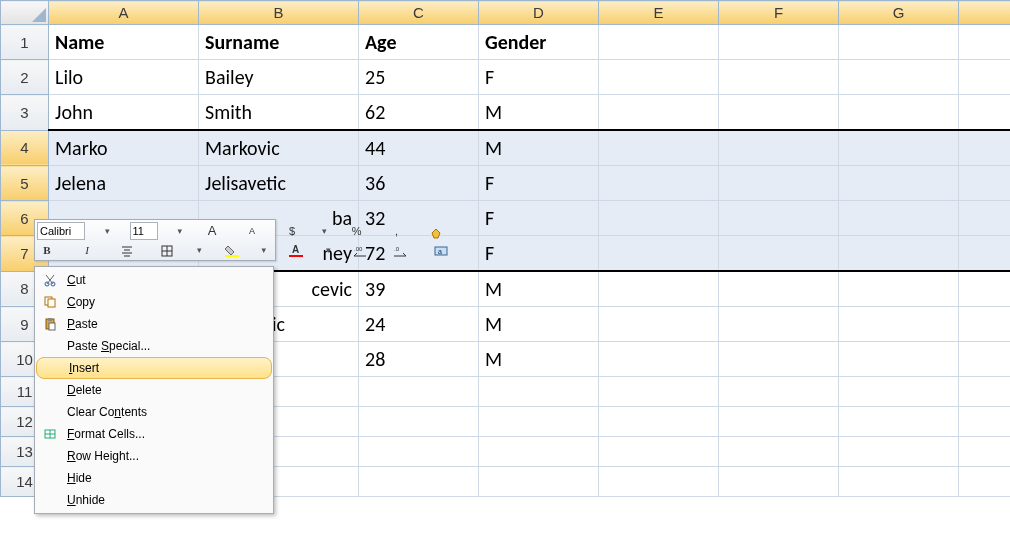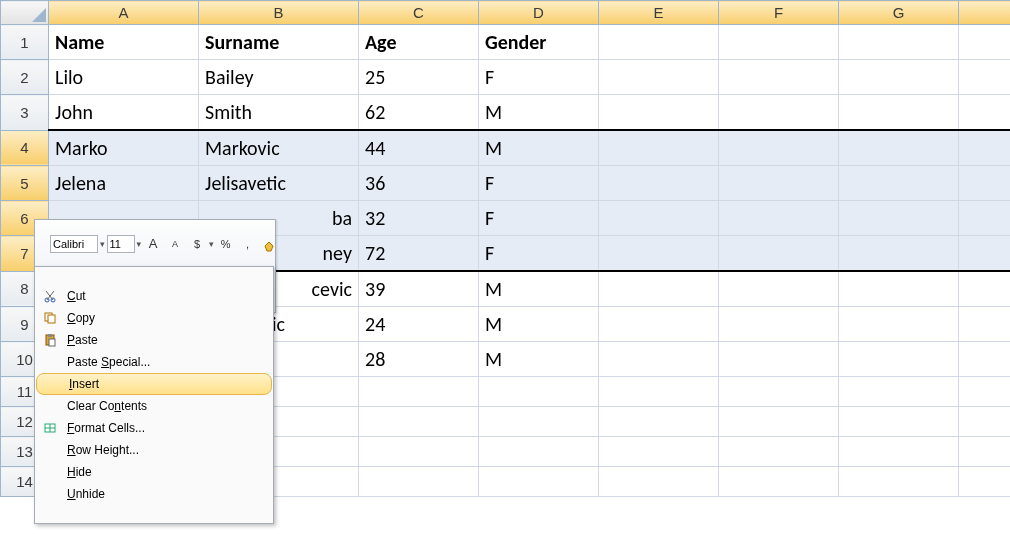--- a/index.html
+++ b/index.html
@@ -16,30 +16,30 @@
   .sel{background:#e5ecf6;}
   .r-top .cell{border-top:2px solid #000;}
   .r-bot .cell{border-bottom:2px solid #000;}
   .num{text-align:left;}
   
   .cA{width:150px;} .cB{width:160px;} .cC{width:120px;} .cD{width:120px;}
   .cE,.cF,.cG{width:120px;} .cH{width:60px;}
 
   
   .mini{position:absolute;left:34px;top:219px;width:238px;background:linear-gradient(#fdfdfd,#e9eef5);border:1px solid #a5acb5;padding:1px;font-family:Tahoma,Arial,sans-serif;font-size:11px;box-shadow:1px 1px 2px rgba(0,0,0,.15);z-index:50;}
-  .mini .row{display:flex;align-items:center;gap:2px;padding:14px;}
+  .mini .row{display:flex;align-items:center;gap:20px;padding:1px;}
   .mini input.font{width:42px;height:16px;border:1px solid #abb2bb;font-size:11px;padding:0 2px;}
   .mini input.size{width:22px;height:16px;border:1px solid #abb2bb;font-size:11px;padding:0 2px;text-align:left;}
   .mini .dd{width:10px;height:16px;color:#555;font-size:9px;text-align:center;line-height:16px;}
   .mini .btn{min-width:16px;height:16px;line-height:16px;text-align:center;color:#333;cursor:default;padding:0 2px;}
   .mini .btn svg{vertical-align:middle;}
   .mini .brush{color:#d08a00;}
 
   
-  .ctx{position:absolute;left:34px;top:266px;width:238px;background:#fafafa;border:1px solid #a5acb5;font-family:Tahoma,Arial,sans-serif;font-size:12px;box-shadow:2px 2px 4px rgba(0,0,0,.25);z-index:50;padding:18px 0;}
+  .ctx{position:absolute;left:34px;top:266px;width:238px;background:#fafafa;border:1px solid #a5acb5;font-family:Tahoma,Arial,sans-serif;font-size:12px;box-shadow:2px 2px 4px rgba(0,0,0,.25);z-index:50;padding:2px 0;}
   .ctx .item{display:flex;align-items:center;height:22px;padding:0 8px 0 4px;cursor:default;}
   .ctx .item .ico{width:22px;height:18px;display:flex;align-items:center;justify-content:center;margin-right:6px;}
   .ctx .item.hover{background:linear-gradient(#fff2c8,#ffe18a);border:1px solid #e8b44d;height:20px;border-radius:8px;margin:0 1px;}
   .ctx .und{text-decoration:underline;}
   .ctx svg{display:block;}
 
   
   .short .cell{height:30px;line-height:30px;}
 </style>
 </head>
@@ -340,20 +340,24 @@
   <div class="item">
     <span class="ico"></span>
     <span>Paste <span class="und">S</span>pecial...</span>
   </div>
   <div class="item hover">
     <span class="ico"></span>
     <span><span class="und">I</span>nsert</span>
   </div>
   <div class="item">
     <span class="ico"></span>
+    <span><span class="und">D</span>elete</span>
+  </div>
+  <div class="item">
+    <span class="ico"></span>
     <span>Clear Co<span class="und">n</span>tents</span>
   </div>
   <div class="item">
     <span class="ico">
           <svg width="14" height="14" viewBox="0 0 14 14">
             <rect x="2" y="3" width="10" height="8" fill="#fff" stroke="#2a7"></rect>
             <line x1="2" y1="7" x2="12" y2="7" stroke="#2a7"></line>
             <line x1="7" y1="3" x2="7" y2="11" stroke="#2a7"></line>
           </svg>
         </span>

